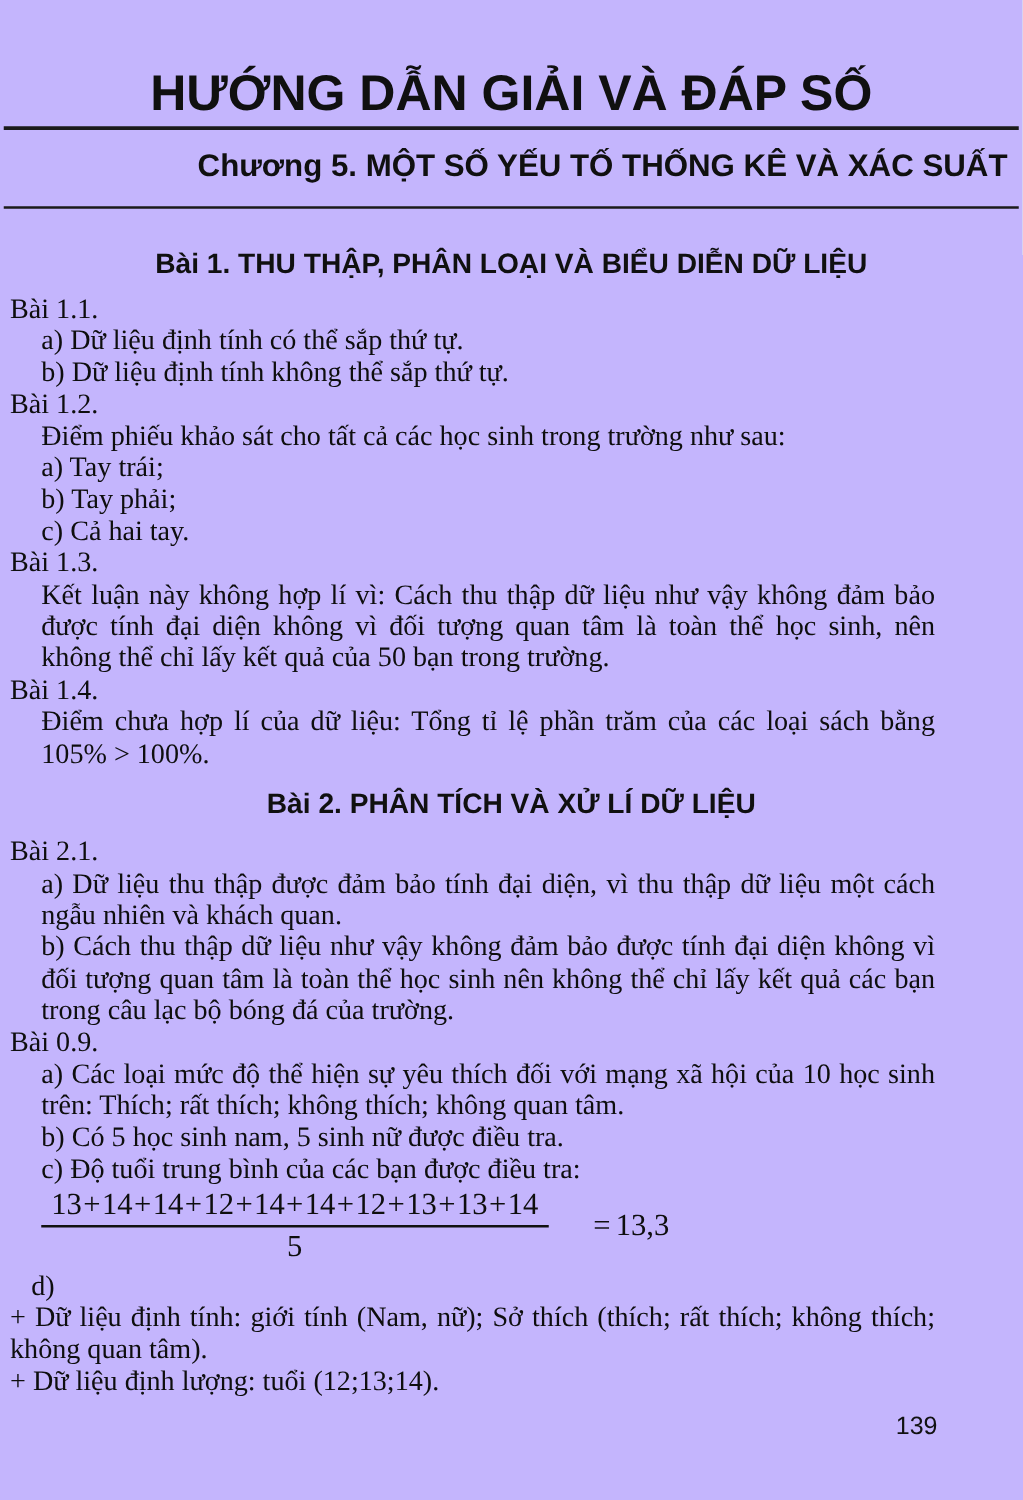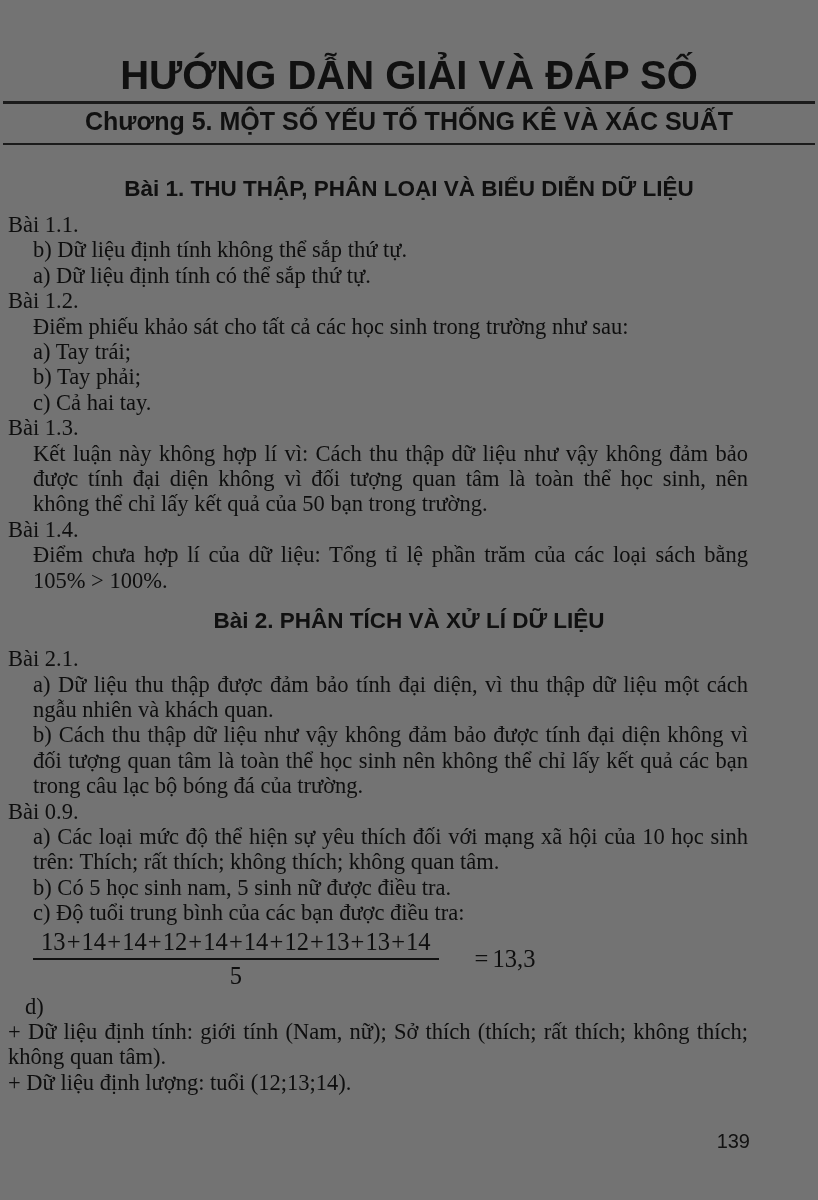--- a/index.html
+++ b/index.html
@@ -5,21 +5,21 @@
   html, body {
     margin: 0;
     padding: 0;
     background: #e8e8e8;
   }
   .page {
     position: relative;
     width: 818px;
     height: 1200px;
     margin: 0 auto;
-    background: #737373;
+    background: #c4b5fd;
     color: #0e0e0e;
     font-family: "Liberation Serif", serif;
     overflow: hidden;
   }
   
   .main-title {
     margin: 0;
     padding-top: 52px;
     text-align: center;
     font-family: "Liberation Sans", sans-serif;
@@ -29,23 +29,23 @@
     letter-spacing: 0px;
     color: #101010;
   }
   .rule {
     border: none;
     margin: 0 3px;
   }
   .rule-thick { border-top: 3px solid #1b1b1b; margin-top: 3px; }
   .rule-thin  { border-top: 2px solid #1b1b1b; margin-top: 2px; }
   .chapter-title {
-    margin: 0;
+    margin: 12px;
     padding: 3px 0 5px 0;
-    text-align: center;
+    text-align: right;
     font-family: "Liberation Sans", sans-serif;
     font-weight: 700;
     font-size: 25px;
     line-height: 29px;
     color: #101010;
   }
   
   .lesson-heading {
     margin: 0;
     text-align: center;
@@ -99,22 +99,22 @@
 
   <h1 class="main-title">HƯỚNG DẪN GIẢI VÀ ĐÁP SỐ</h1>
   <hr class="rule rule-thick">
   <h2 class="chapter-title">Chương 5. MỘT SỐ YẾU TỐ THỐNG KÊ VÀ XÁC SUẤT</h2>
   <hr class="rule rule-thin">
 
   <h3 class="lesson-heading first">Bài 1. THU THẬP, PHÂN LOẠI VÀ BIỂU DIỄN DỮ LIỆU</h3>
 
   <div class="content">
     <p class="ex-label">Bài 1.1.</p>
+    <p class="indent">a) Dữ liệu định tính có thể sắp thứ tự.</p>
     <p class="indent">b) Dữ liệu định tính không thể sắp thứ tự.</p>
-    <p class="indent">a) Dữ liệu định tính có thể sắp thứ tự.</p>
 
     <p class="ex-label">Bài 1.2.</p>
     <p class="indent">Điểm phiếu khảo sát cho tất cả các học sinh trong trường như sau:</p>
     <p class="indent">a) Tay trái;</p>
     <p class="indent">b) Tay phải;</p>
     <p class="indent">c) Cả hai tay.</p>
 
     <p class="ex-label">Bài 1.3.</p>
     <p class="indent just">Kết luận này không hợp lí vì: Cách thu thập dữ liệu như vậy không đảm bảo được tính đại diện không vì đối tượng quan tâm là toàn thể học sinh, nên không thể chỉ lấy kết quả của 50 bạn trong trường.</p>
 

